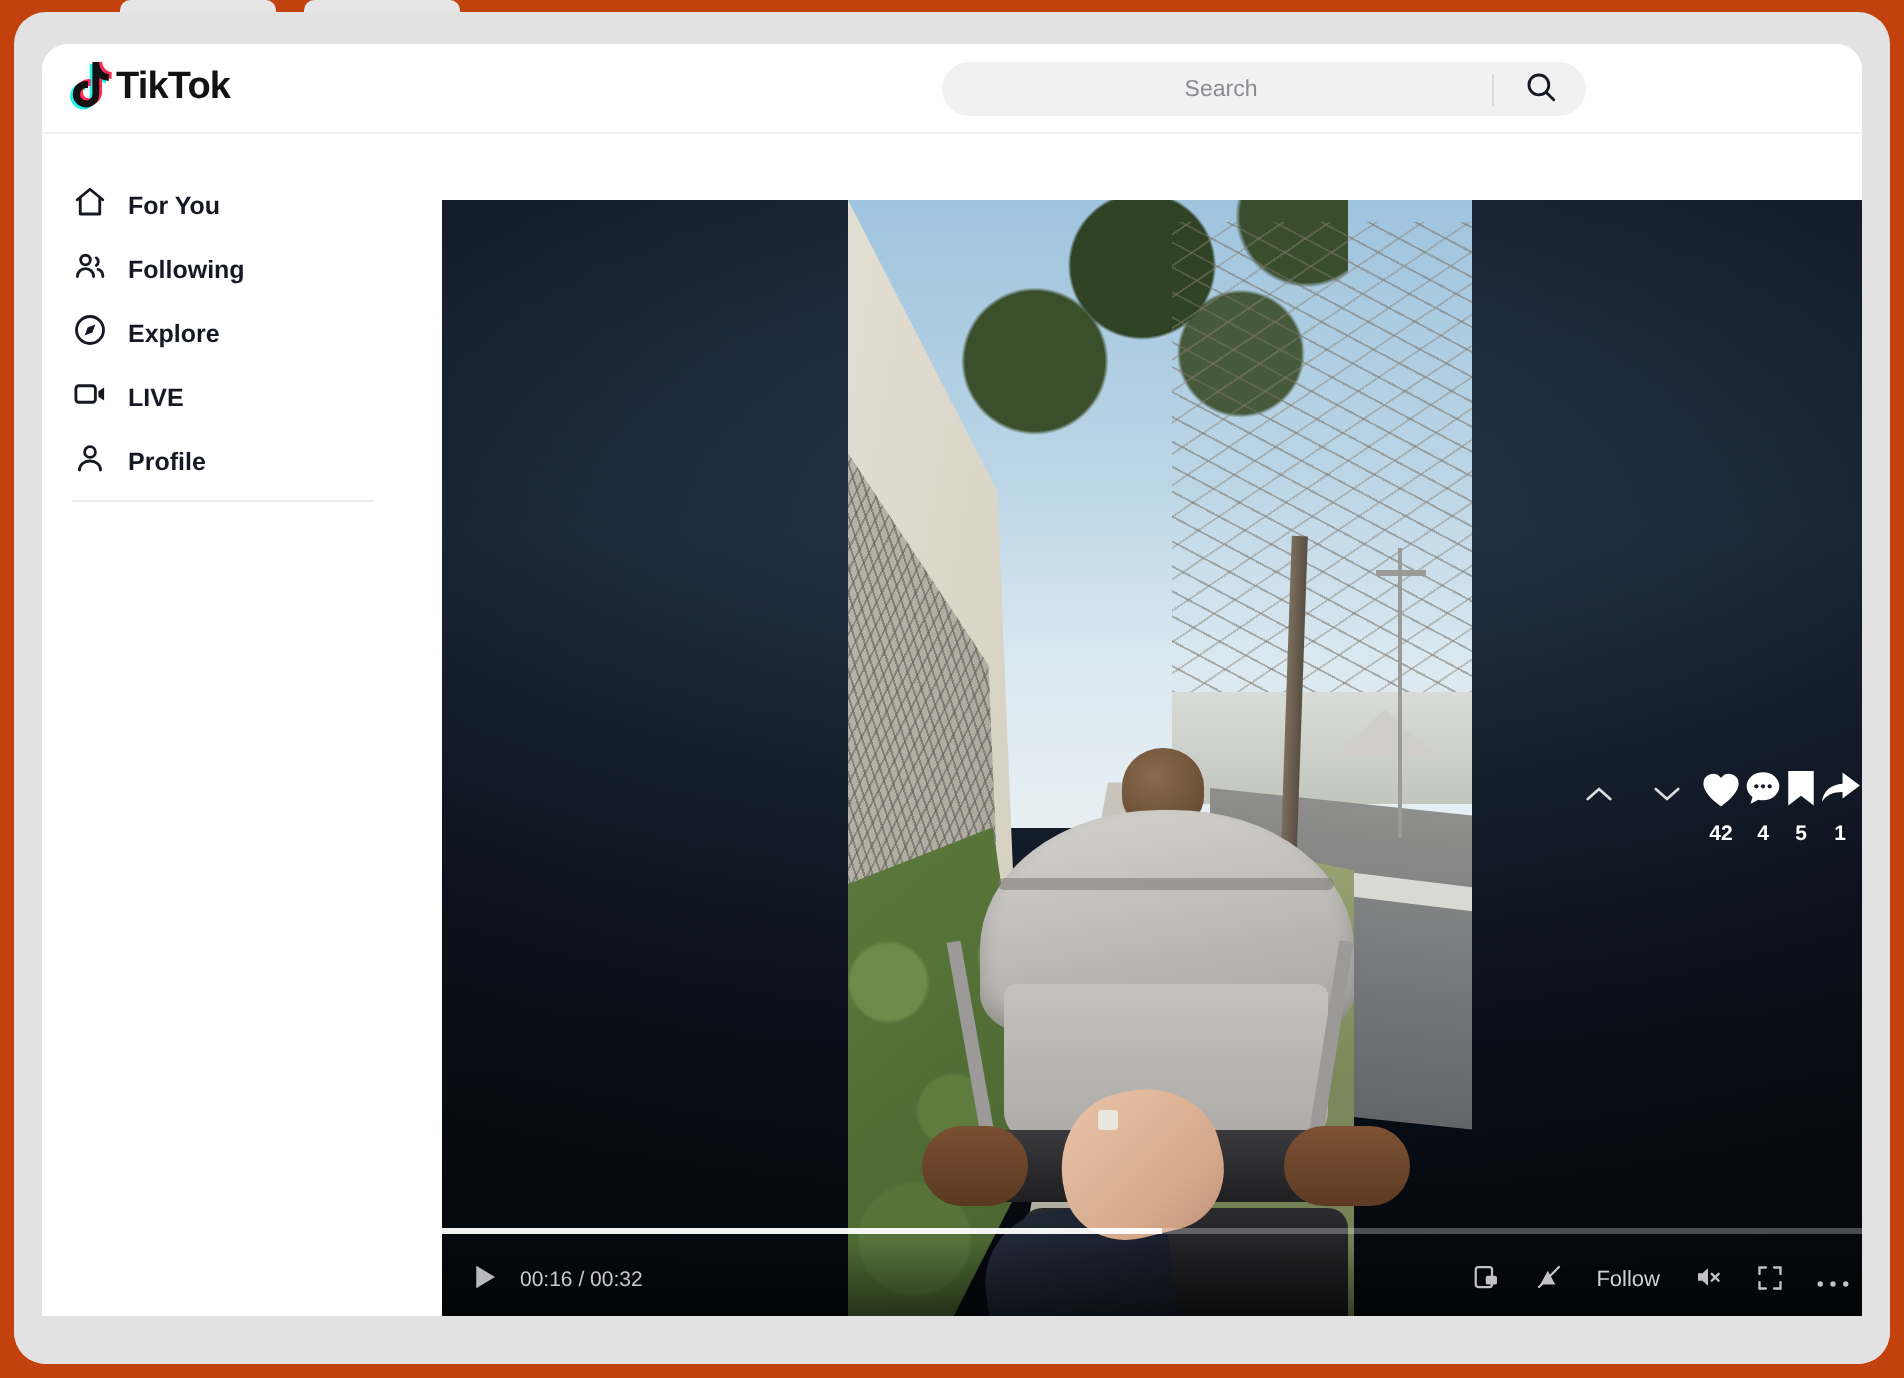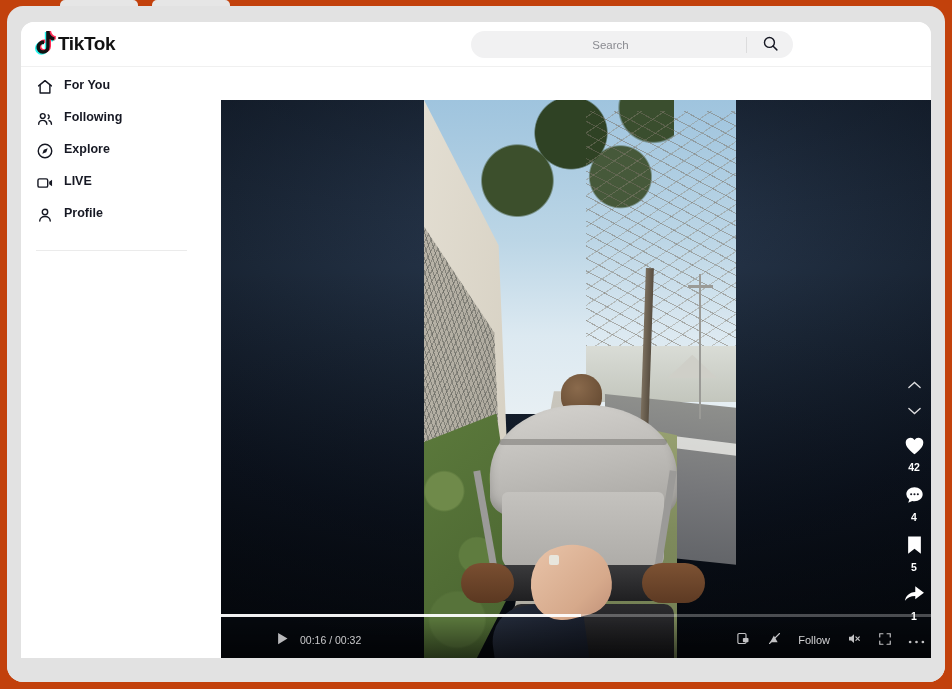--- a/index.html
+++ b/index.html
@@ -77,21 +77,21 @@
     display: flex; align-items: center; justify-content: center; cursor: pointer;
   }
 
   
   #sidebar {
     position: absolute; left: 0; top: 46px; width: 180px; height: 599px;
     background: #ffffff;
     padding-top: 10px;
   }
   .nav-item {
-    display: flex; align-items: flex-start; gap: 10px;
+    display: flex; align-items: flex-end; gap: 10px;
     height: 32px; padding-left: 15px; cursor: pointer;
     margin-bottom: 0;
   }
   .nav-icon { width: 18px; height: 18px; display:flex; align-items:center; justify-content:center; flex:0 0 18px; }
   .nav-label { font-size: 12.5px; font-weight: bold; color: #161823; }
   #nav-divider {
     margin: 12px 14px 0 15px; height: 1px; background: #ebebeb;
   }
 
   
@@ -283,32 +283,31 @@
   #progress-fill {
     position:absolute; left:0; top:0; height:100%;
     background: rgba(255,255,255,0.92);
   }
 
   
   #controls {
     position:absolute; left:0; bottom:0; width:100%; height:40px;
     display:flex; align-items:center;
     background: linear-gradient(180deg, rgba(0,0,0,0.0) 0%, rgba(0,0,0,0.55) 100%);
-    padding-left: 40px;
   }
   #ctl-left { display:flex; align-items:center; gap:10px; padding-left:14px; }
   #ctl-right { margin-left:auto; display:flex; align-items:center; gap:16px; padding-right:16px; }
   .ctl-btn { background:none; border:none; cursor:pointer; display:flex; align-items:center; justify-content:center; padding:0; }
   #time-text { color:#c9c9cb; font-size:10.5px; }
   #speed-text { color:#d2d2d4; font-size:11px; }
 
   
   #rail {
     position:absolute; right:10px; top:272px;
-    display:flex; flex-direction:column; align-items:center; gap:0;
+    display:flex; flex-direction:row; align-items:center; gap:0;
   }
   .rail-nav { width:34px; height:26px; display:flex; align-items:center; justify-content:center; cursor:pointer; }
   .rail-act { display:flex; flex-direction:column; align-items:center; cursor:pointer; margin-top:12px; }
   .rail-count { color:#ffffff; font-size:10.5px; font-weight:bold; margin-top:2px; }
 
   
   #author-row {
     position:absolute; left:200px; top:640px; width:720px; height:22px;
     display:flex; align-items:center; gap:10px;
     overflow:hidden; background:#ffffff;

